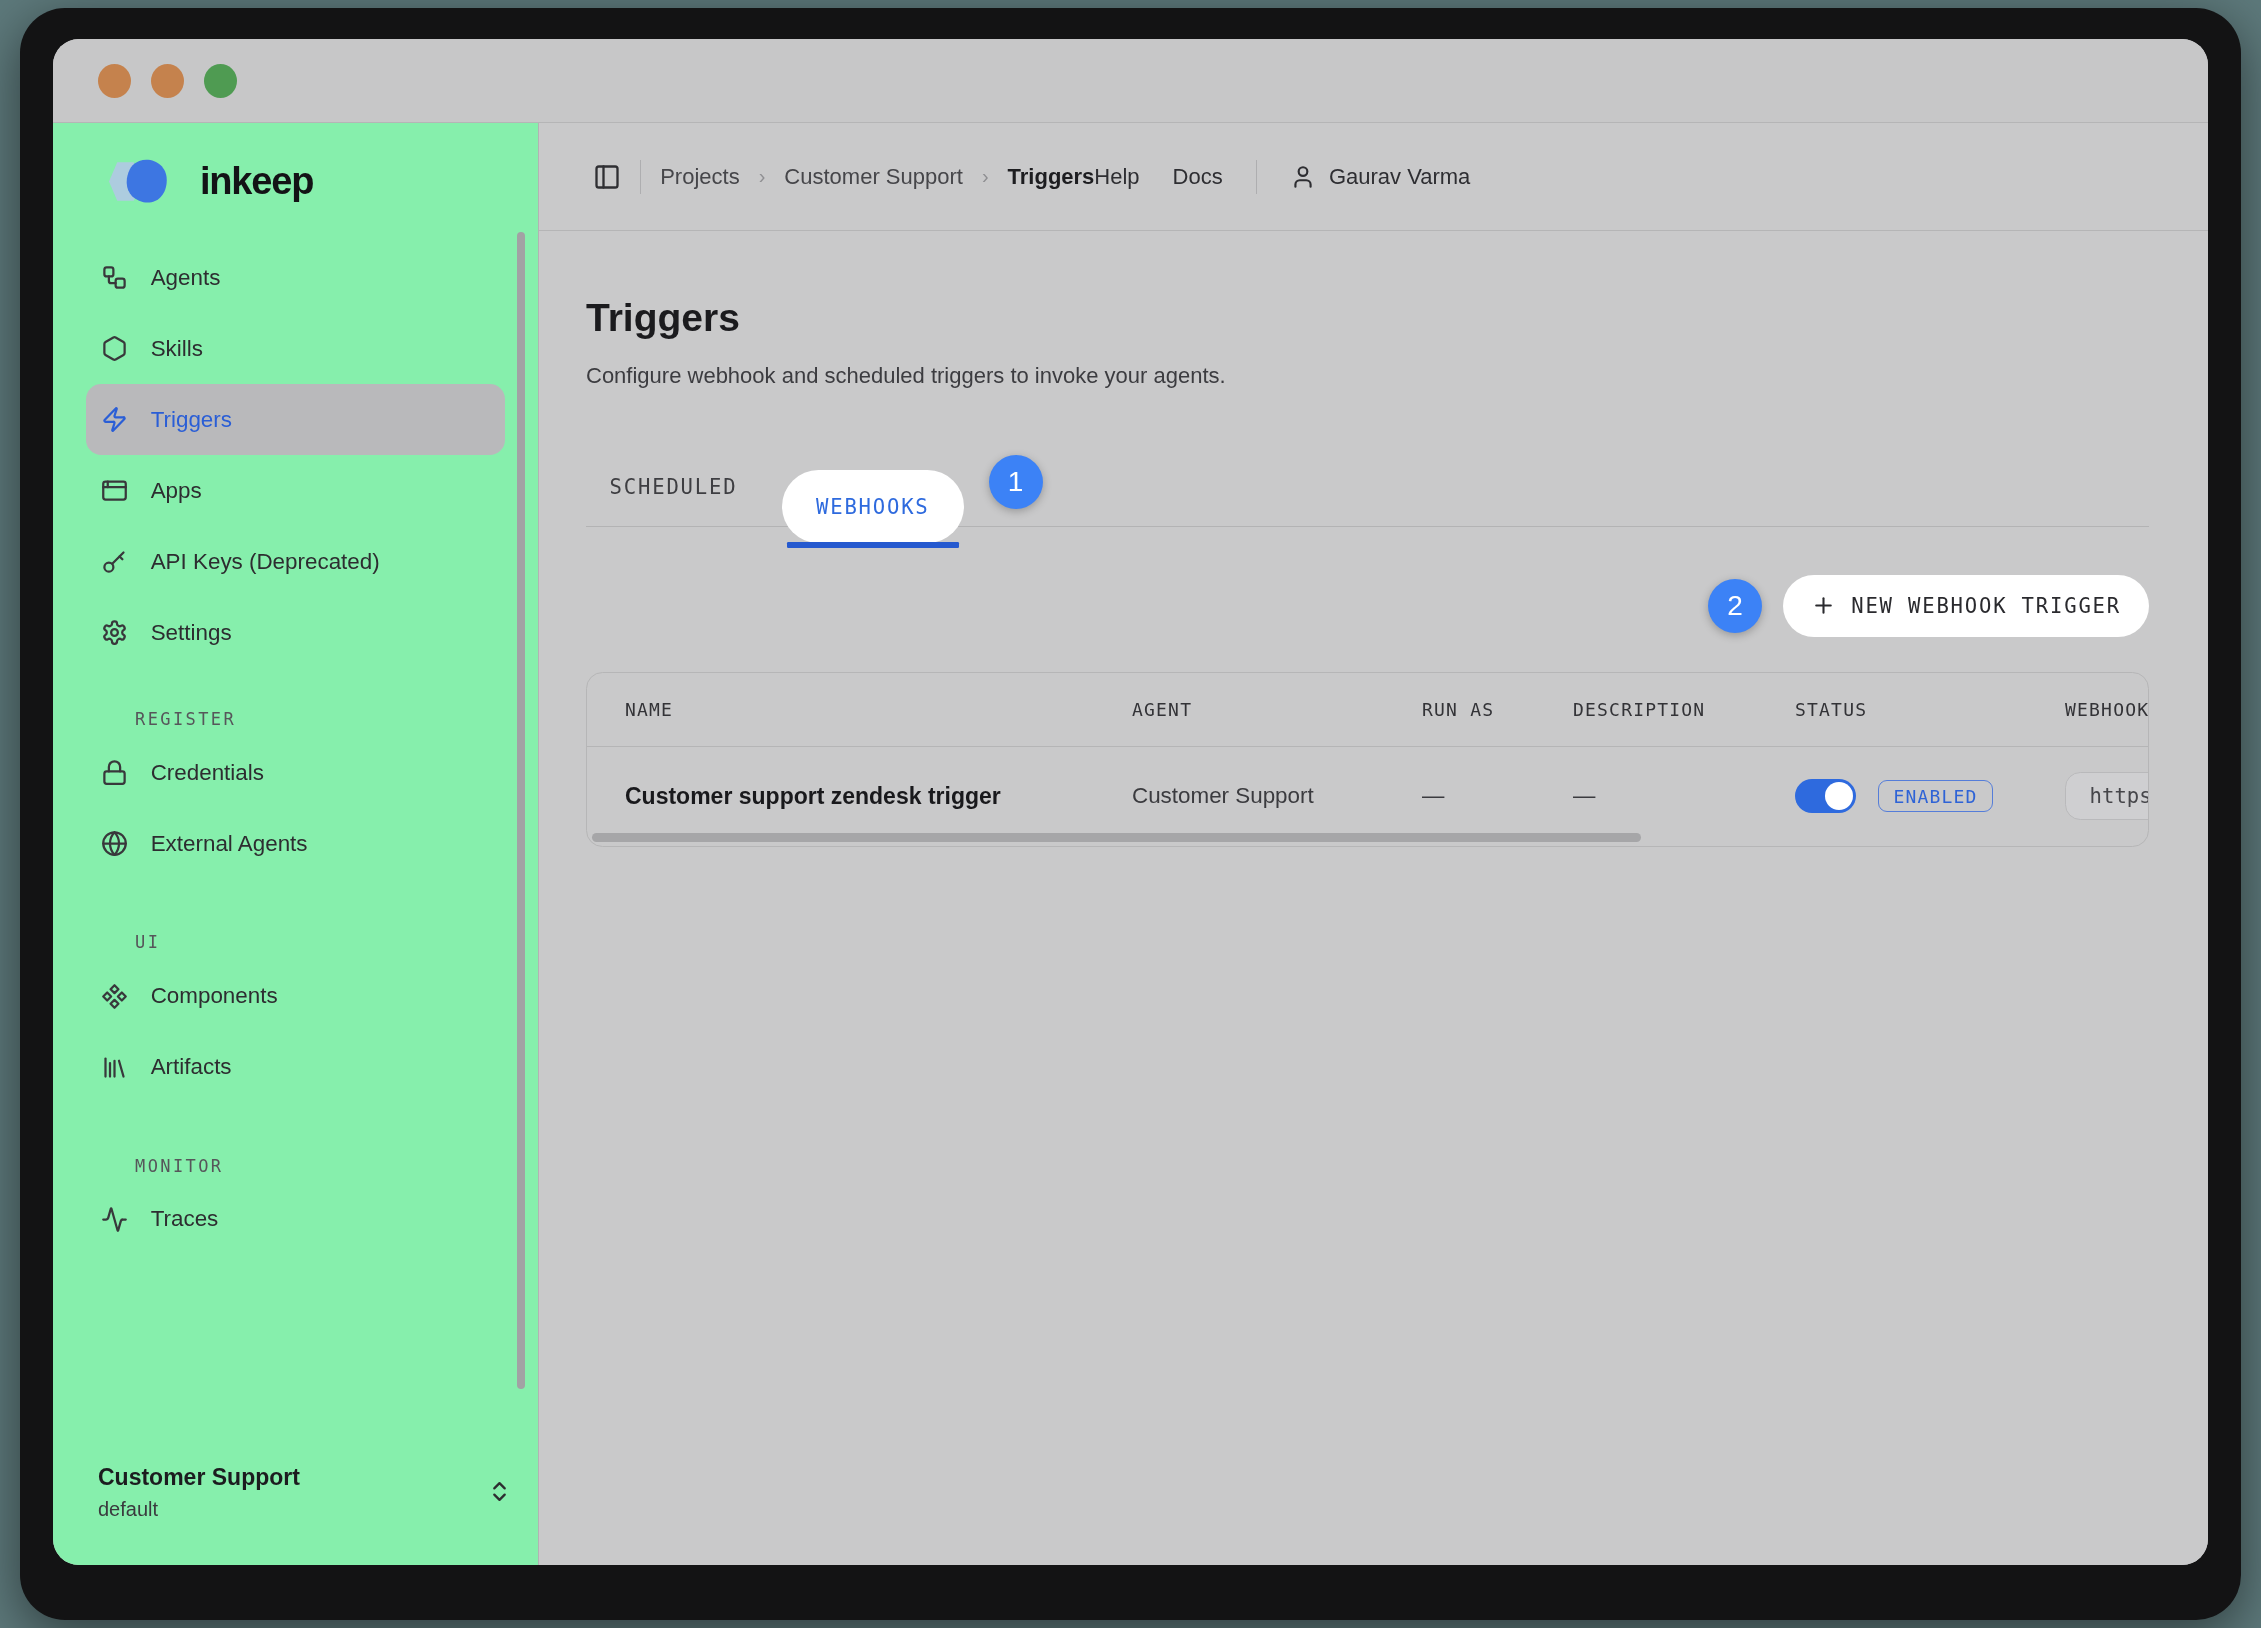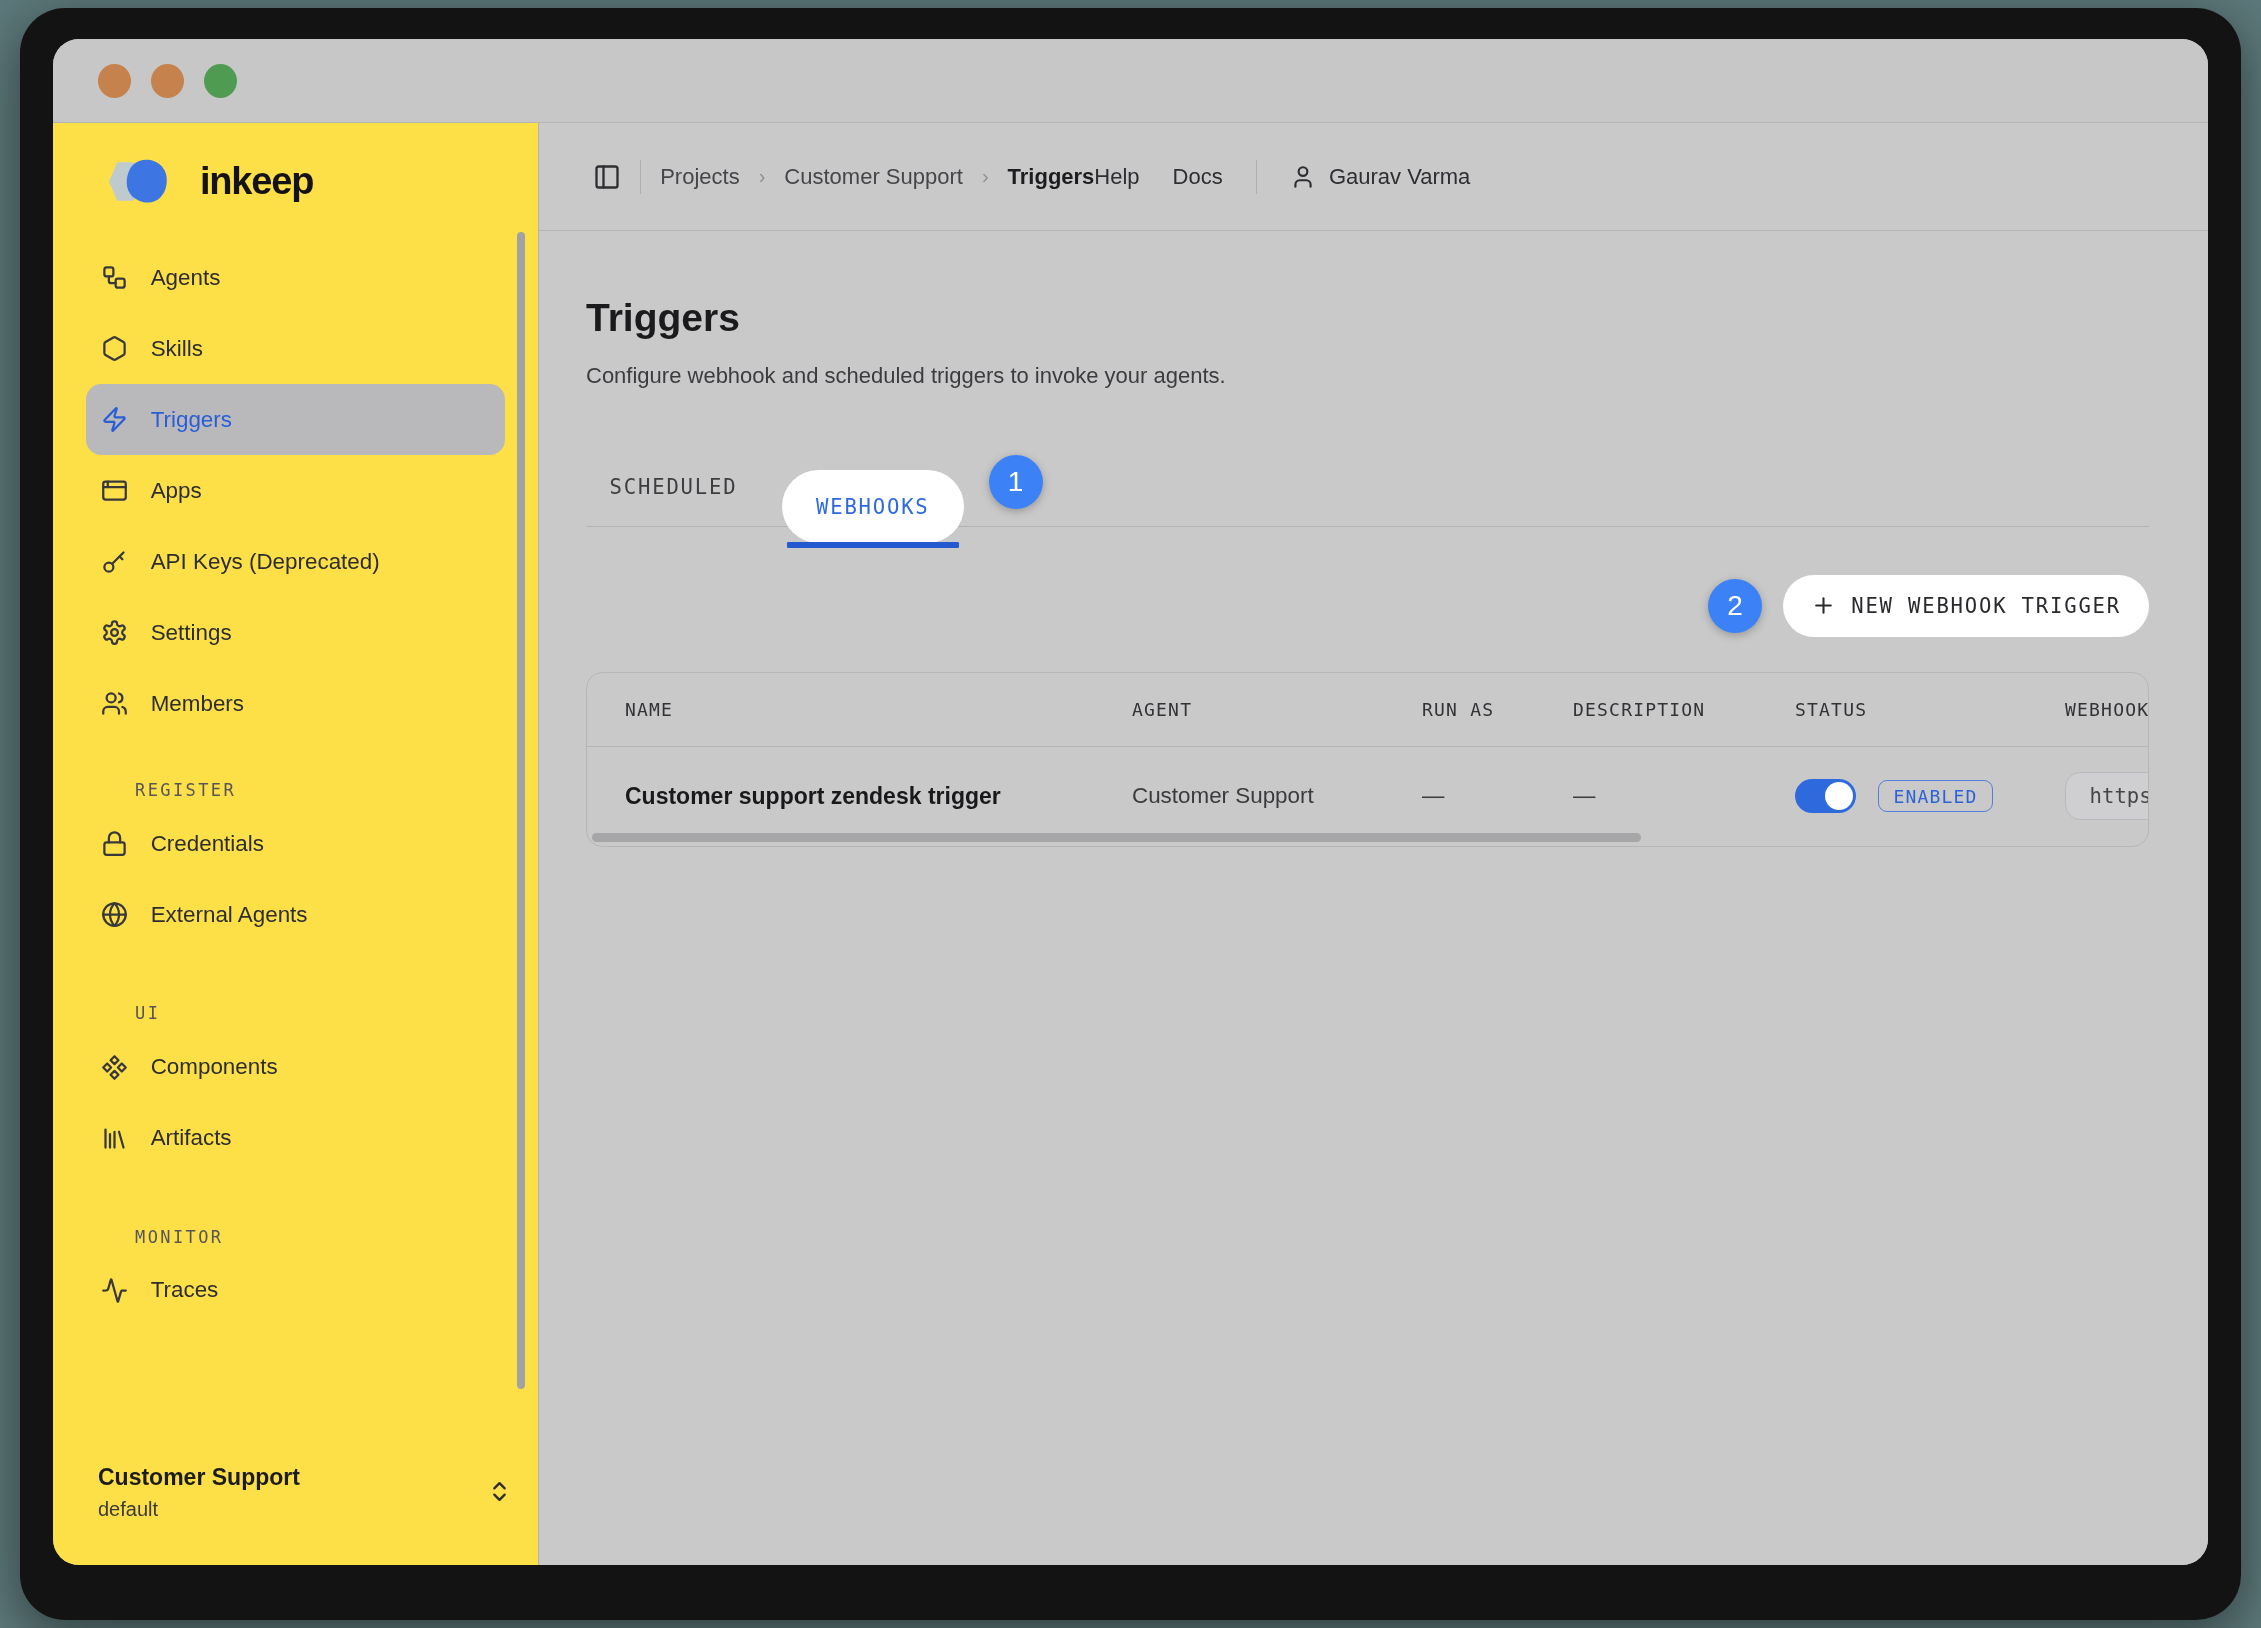--- a/index.html
+++ b/index.html
@@ -19,21 +19,21 @@
               padding-left:45px; gap:20px; background:#c7c7c8;
               border-bottom:1.2px solid #b5b5b6; }
   .light { width:33px; height:34px; border-radius:50%; }
   .light.l1,.light.l2 { background:#c5824d; }
   .light.l3 { background:#4f9b52; }
 
   
   .app { flex:1; display:flex; min-height:0; }
 
   
-  .sidebar { width:485px; flex:none; position:relative; background:#fde047; }
+  .sidebar { width:485px; flex:none; position:relative; background:#86efac; }
   .logo { margin:31px 0 0 45px; display:flex; align-items:center; gap:14px; }
   .logo-text { font-size:38px; font-weight:600; letter-spacing:-1.2px; color:#131316; }
   .nav { margin-top:33px; padding:0 33px; display:flex; flex-direction:column; }
   .nav-item { height:71px; display:flex; align-items:center; gap:22.4px;
               padding:0 15.3px; border-radius:15.3px; font-size:22.4px; font-weight:500;
               color:#2d2d30; cursor:default; }
   .nav-item svg { width:27px; height:27px; flex:none; stroke:#38383b; }
   .nav-item.active { background:#b9b9bb; color:#2a5ed6; }
   .nav-item.active svg { stroke:#2a5ed6; }
   .section { margin:41px 0 8.2px; padding:0 49px; font-size:17px; letter-spacing:2.4px;
@@ -178,29 +178,20 @@
                 </svg>
               <span>API Keys (Deprecated)</span>
             </div>
             <div class="nav-item">
               <svg viewBox="0 0 24 24" fill="none" stroke-width="2" stroke-linecap="round" stroke-linejoin="round">
                   <path d="M12.22 2h-.44a2 2 0 0 0-2 2v.18a2 2 0 0 1-1 1.73l-.43.25a2 2 0 0 1-2 0l-.15-.08a2 2 0 0 0-2.73.73l-.22.38a2 2 0 0 0 .73 2.73l.15.1a2 2 0 0 1 1 1.72v.51a2 2 0 0 1-1 1.74l-.15.09a2 2 0 0 0-.73 2.73l.22.38a2 2 0 0 0 2.73.73l.15-.08a2 2 0 0 1 2 0l.43.25a2 2 0 0 1 1 1.73V20a2 2 0 0 0 2 2h.44a2 2 0 0 0 2-2v-.18a2 2 0 0 1 1-1.73l.43-.25a2 2 0 0 1 2 0l.15.08a2 2 0 0 0 2.73-.73l.22-.39a2 2 0 0 0-.73-2.73l-.15-.08a2 2 0 0 1-1-1.74v-.5a2 2 0 0 1 1-1.74l.15-.09a2 2 0 0 0 .73-2.73l-.22-.38a2 2 0 0 0-2.73-.73l-.15.08a2 2 0 0 1-2 0l-.43-.25a2 2 0 0 1-1-1.73V4a2 2 0 0 0-2-2z"></path>
                   <circle cx="12" cy="12" r="3"></circle>
                 </svg>
               <span>Settings</span>
             </div>
-            <div class="nav-item">
-              <svg viewBox="0 0 24 24" fill="none" stroke-width="2" stroke-linecap="round" stroke-linejoin="round">
-                  <path d="M16 21v-2a4 4 0 0 0-4-4H6a4 4 0 0 0-4 4v2"></path>
-                  <circle cx="9" cy="7" r="4"></circle>
-                  <path d="M22 21v-2a4 4 0 0 0-3-3.87"></path>
-                  <path d="M16 3.13a4 4 0 0 1 0 7.75"></path>
-                </svg>
-              <span>Members</span>
-            </div>
 
             <div class="section mono">REGISTER</div>
 
             <div class="nav-item">
               <svg viewBox="0 0 24 24" fill="none" stroke-width="2" stroke-linecap="round" stroke-linejoin="round">
                   <rect x="3" y="11" width="18" height="11" rx="2"></rect>
                   <path d="M7 11V7a5 5 0 0 1 10 0v4"></path>
                 </svg>
               <span>Credentials</span>
             </div>

